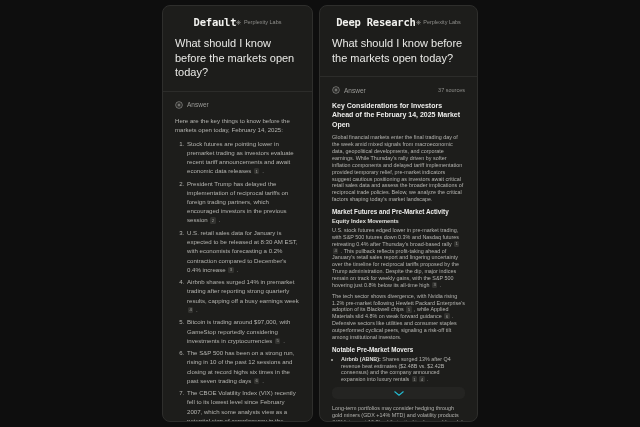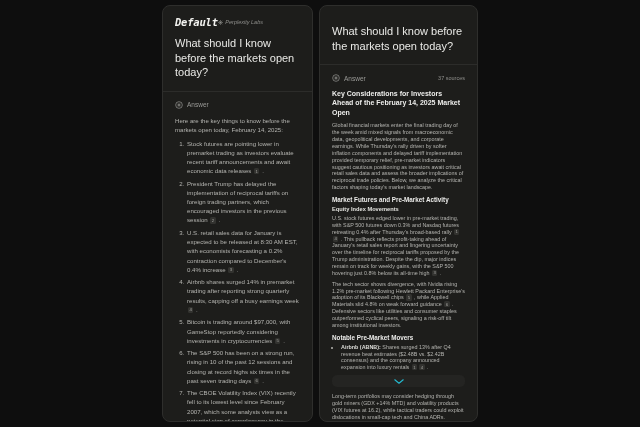--- a/index.html
+++ b/index.html
@@ -16,21 +16,21 @@
     -webkit-font-smoothing:antialiased;
   }
   .stage{width:640px;height:427px;display:flex;justify-content:center;align-items:stretch;gap:6px;padding:5px 0;}
   .panel{
     background:var(--panel);border:1px solid var(--panel-border);border-radius:8px;
     overflow:hidden;display:flex;flex-direction:column;
   }
   .panel.left{width:151px;}
   .panel.right{width:159px;}
   .panel-head{padding:10px 12px 11px;border-bottom:1px solid var(--divider);}
-  .head-row{display:flex;justify-content:flex-start;align-items:center;font-style:italic;}
+  .head-row{display:flex;justify-content:center;align-items:center;}
   .panel-title{font-family:"DejaVu Sans Mono", monospace;font-weight:700;font-size:10.5px;color:var(--title);letter-spacing:-0.2px;}
   .brand{display:flex;align-items:center;gap:2.5px;font-size:5.5px;color:var(--muted);cursor:pointer;}
   .question{margin-top:8px;font-size:11px;line-height:1.32;color:#e9e9e6;}
   .panel-body{padding:9px 12px 7px;flex:1;overflow:hidden;}
   .answer-row{display:flex;align-items:center;gap:4px;margin-bottom:7px;}
   .answer-label{font-size:6.5px;color:#9a9a97;}
   .sources{margin-left:auto;font-size:5.5px;color:var(--muted);cursor:pointer;}
   
   .intro{font-size:6.1px;line-height:1.5;color:var(--text);margin-bottom:5px;}
   ol.num-list{margin:0;padding-left:11px;font-size:6.1px;line-height:1.5;color:var(--text);}
@@ -89,20 +89,29 @@
         <li>The S&amp;P 500 has been on a strong run, rising in 10 of the past 12 sessions and closing at record highs six times in the past seven trading days <span class="chip">6</span> .</li>
         <li>The CBOE Volatility Index (VIX) recently fell to its lowest level since February 2007, which some analysts view as a potential sign of complacency in the market <span class="chip">7</span> .</li>
         <li>Investors will be watching for reports on industrial production and import prices, in addition to the retail sales data  .</li>
 
       </ol>
     </div>
   </section>
 
   <section class="panel right">
     <div class="panel-head">
+      <div class="head-row">
+        <span class="panel-title">Deep Research</span>
+        <span class="brand">
+          <svg class="icon-svg" width="5" height="5" viewBox="0 0 10 10">
+              <path d="M5 0v10M0 5h10M1.5 1.5l7 7M8.5 1.5l-7 7" stroke="#8f8f8c" stroke-width="1.1"></path>
+            </svg>
+          <span>Perplexity Labs</span>
+        </span>
+      </div>
       <div class="question">What should I know before the markets open today?</div>
     </div>
     <div class="panel-body">
       <div class="answer-row">
         <svg class="icon-svg" width="8" height="8" viewBox="0 0 12 12">
             <circle cx="6" cy="6" r="5" fill="none" stroke="#9a9a97" stroke-width="1"></circle>
             <path d="M6 3.2v5.6M3.6 4.6l4.8 2.8M8.4 4.6L3.6 7.4" stroke="#9a9a97" stroke-width="0.9"></path>
           </svg>
         <span class="answer-label">Answer</span>
         <span class="sources">37 sources</span>

